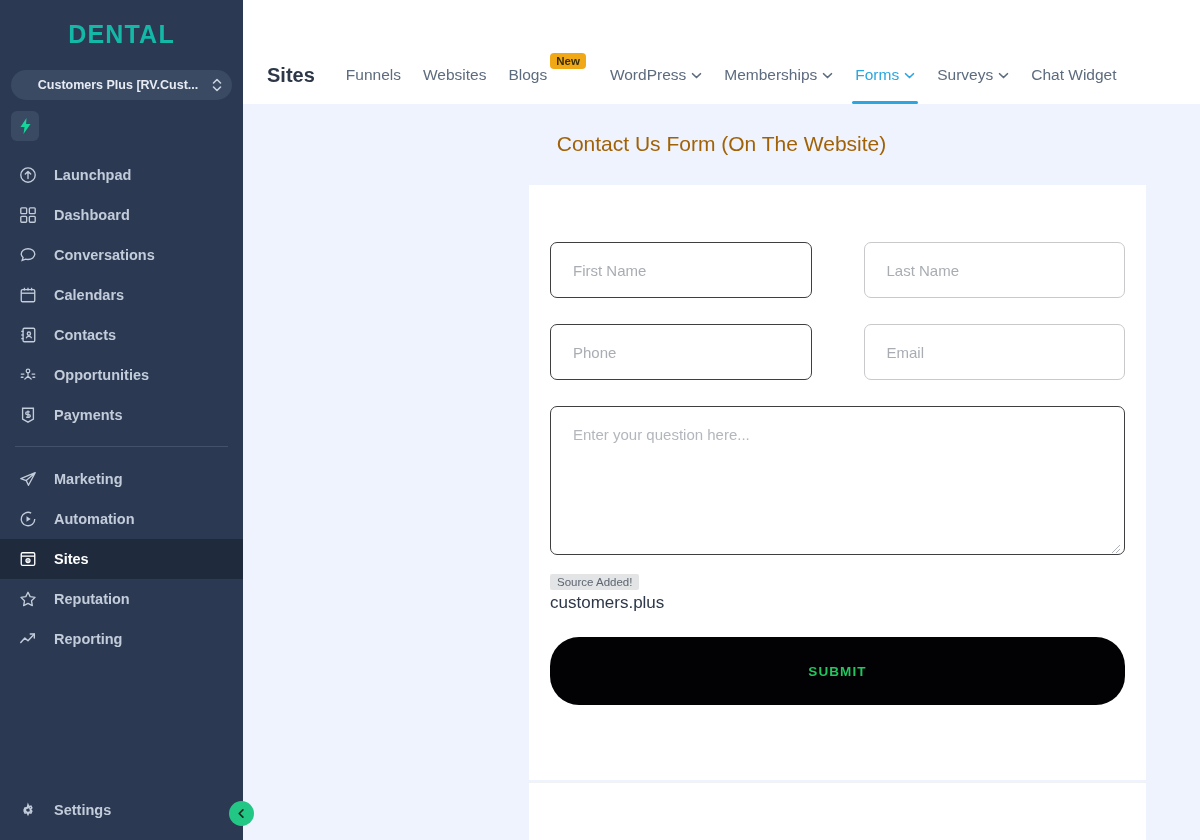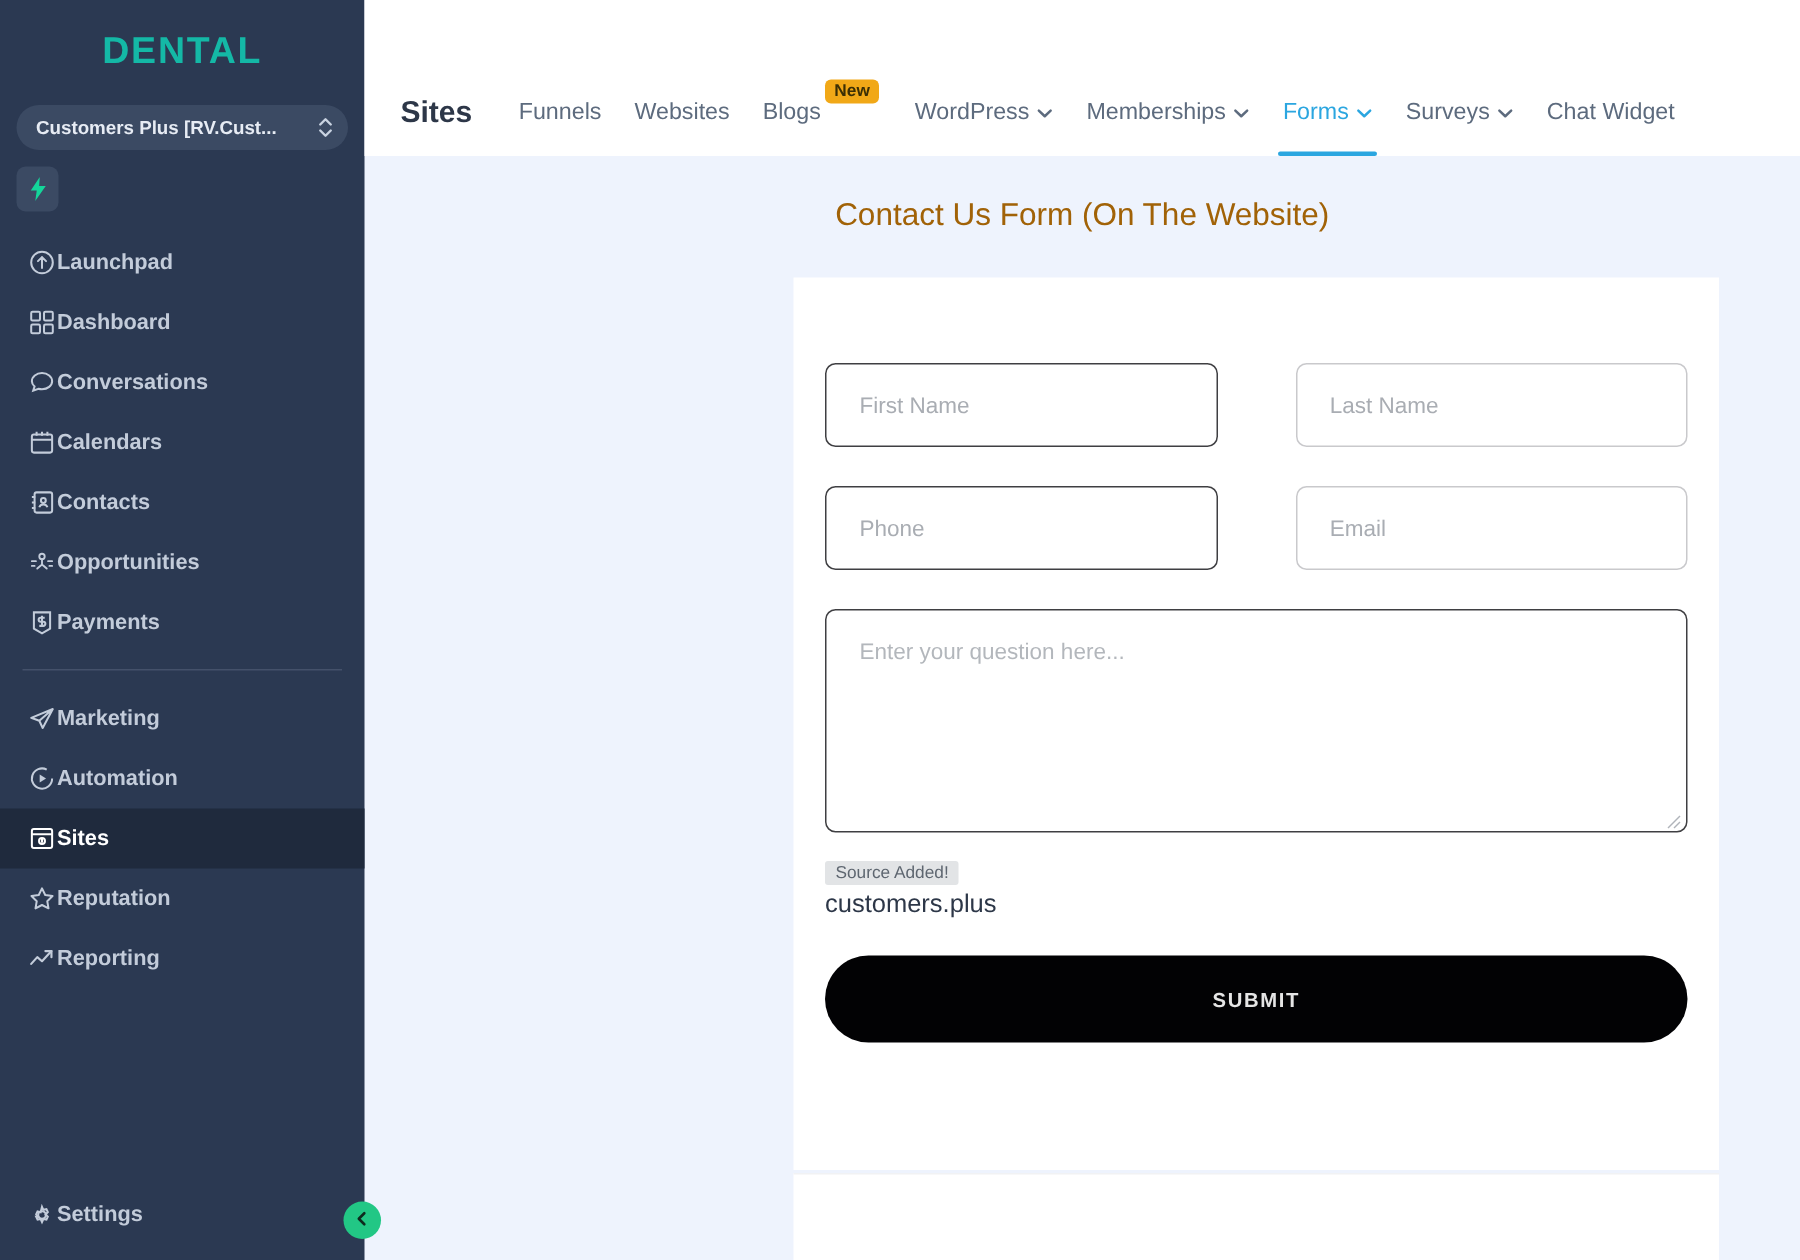--- a/index.html
+++ b/index.html
@@ -26,20 +26,21 @@
     font-size: 25px; font-weight: bold; letter-spacing: 1.2px;
   }
   .loc-select {
     margin: 2px 11px 0 11px;
     height: 30px;
     background: #3b4a63;
     border-radius: 15px;
     display: flex; align-items: center;
     padding: 0 10px 0 13px;
     cursor: pointer;
+    text-align: center;
   }
   .loc-select .loc-label {
     flex: 1;
     color: #e7ecf4;
     font-size: 12.5px; font-weight: bold;
     white-space: nowrap; overflow: hidden;
   }
   .updown { display: flex; flex-direction: column; align-items: center; line-height: 0; color: #c8d2e0; }
   .updown svg { display: block; }
 
@@ -71,21 +72,21 @@
     background: #3b4a63;
     border-radius: 6px;
     display: flex; align-items: center; justify-content: center;
     cursor: pointer;
   }
 
   .nav { margin-top: 14px; flex: 1 1 auto; }
   .nav-item {
     height: 40px;
     display: flex; align-items: center;
-    padding-left: 18px; gap: 0;
+    padding-left: 18px; gap: 16px;
     color: #c3ccda;
     font-size: 14.5px; font-weight: bold;
     cursor: pointer;
   }
   .nav-item .ico { width: 20px; display: flex; align-items: center; justify-content: center; line-height: 0; color: #c3ccda; }
   .nav-item.active { background: #1f2a3d; color: #ffffff; }
   .nav-item.active .ico { color: #ffffff; }
   .nav-divider { height: 1px; background: #44516a; margin: 11px 15px 12px 15px; }
   .nav-settings { margin-bottom: 10px; }
 
@@ -184,24 +185,24 @@
   .hid-badge {
     display: inline-block;
     background: #e2e4e6; color: #5e6670;
     font-size: 11.5px;
     padding: 2px 7px; border-radius: 2px;
   }
   .hid-badge.b2 { margin-top: 5px; }
   .hid-value { margin-top: 3px; color: #2d3748; font-size: 17px; }
   .submit-btn {
     margin-top: 24px;
-    height: 58px;
+    height: 68px;
     background: #020204;
     border-radius: 29px;
-    color: #e5e5e5;
+    color: #22c55e;
     font-size: 13.5px; font-weight: bold; letter-spacing: 1.1px;
     display: flex; align-items: center; justify-content: center;
     cursor: pointer;
     border: none; width: 100%;
     font-family: "Liberation Sans", sans-serif;
   }
 </style>
 </head>
 <body>
 

